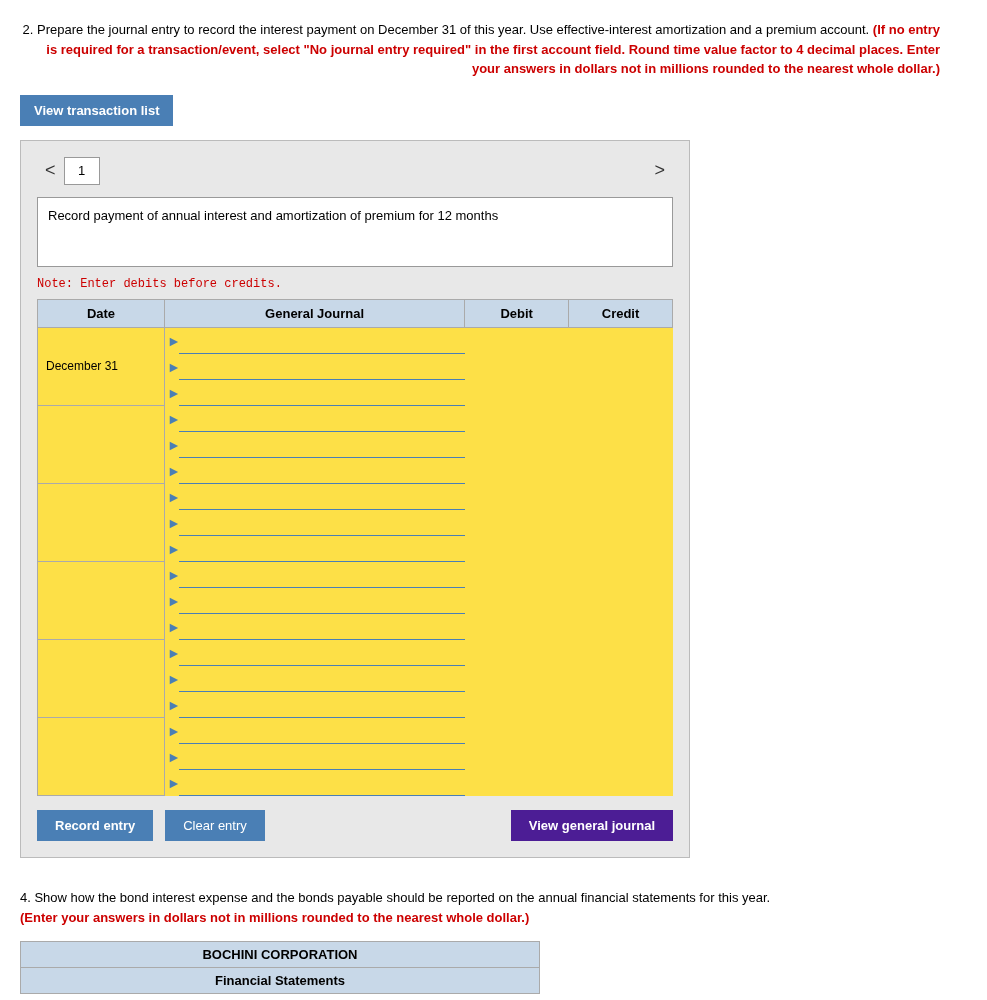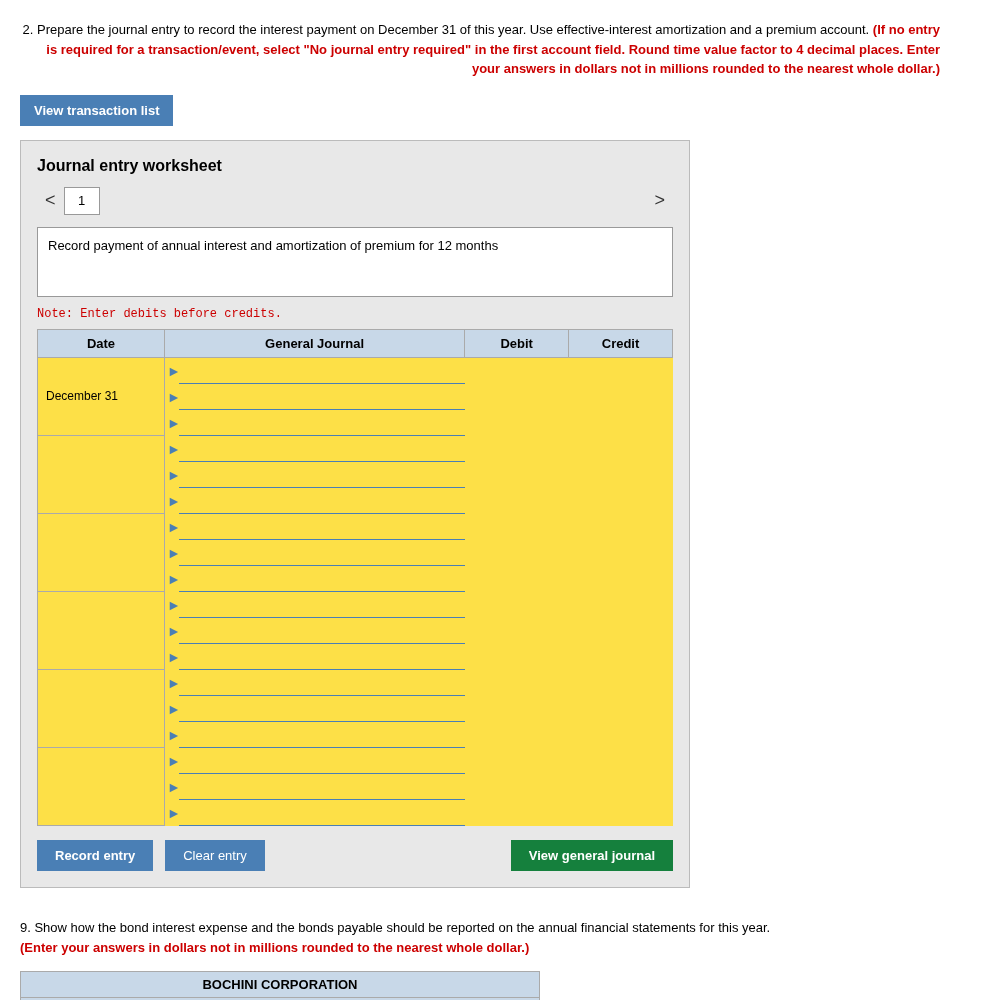--- a/index.html
+++ b/index.html
@@ -142,21 +142,21 @@
     .btn-clear {
       background-color: #4a7fb5;
       color: #fff;
       border: none;
       padding: 8px 18px;
       font-size: 13px;
       cursor: pointer;
       font-weight: normal;
     }
     .btn-view-journal {
-      background-color: #15803d;
+      background-color: #4c1d95;
       color: #fff;
       border: none;
       padding: 8px 18px;
       font-size: 13px;
       cursor: pointer;
       font-weight: bold;
       margin-left: auto;
     }
     .question3-text {
       font-size: 13px;
@@ -203,21 +203,20 @@
 
 
 <div class="question-text">
   <span>2. Prepare the journal entry to record the interest payment on December 31 of this year. Use effective-interest amortization and a premium account. </span><span class="bold-red">(If no entry is required for a transaction/event, select "No journal entry required" in the first account field. Round time value factor to 4 decimal places. Enter your answers in dollars not in millions rounded to the nearest whole dollar.)</span>
 </div>
 
 <button class="view-transaction-btn">View transaction list</button>
 
 
 <div class="worksheet-container">
-  <div class="worksheet-title">Journal entry worksheet</div>
 
   <div class="nav-row">
     <button class="nav-arrow">&lt;</button>
     <div class="nav-box">1</div>
     <button class="nav-arrow" style="margin-left: auto;">&gt;</button>
   </div>
 
   <div class="description-box">Record payment of annual interest and amortization of premium for 12 months</div>
 
   <div class="note-text">Note: Enter debits before credits.</div>
@@ -327,21 +326,21 @@
 
   <div class="btn-row">
     <button class="btn-record">Record entry</button>
     <button class="btn-clear">Clear entry</button>
     <button class="btn-view-journal">View general journal</button>
   </div>
 </div>
 
 
 <div style="margin-bottom: 14px; margin-top: 10px;" class="question3-text">
-  <span>9. Show how the bond interest expense and the bonds payable should be reported on the annual financial statements for this year.</span><br>
+  <span>4. Show how the bond interest expense and the bonds payable should be reported on the annual financial statements for this year.</span><br>
   <span class="bold-red">(Enter your answers in dollars not in millions rounded to the nearest whole dollar.)</span>
 </div>
 
 
 <div class="financial-table-container">
   <table class="financial-table">
     <tbody>
       <tr class="header-row">
         <td colspan="3">BOCHINI CORPORATION</td>
       </tr>

